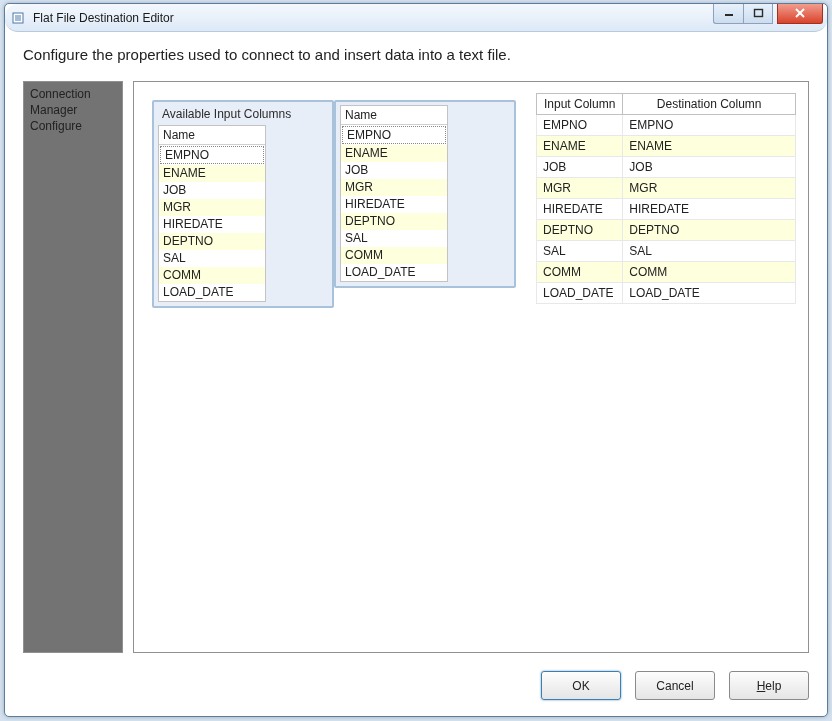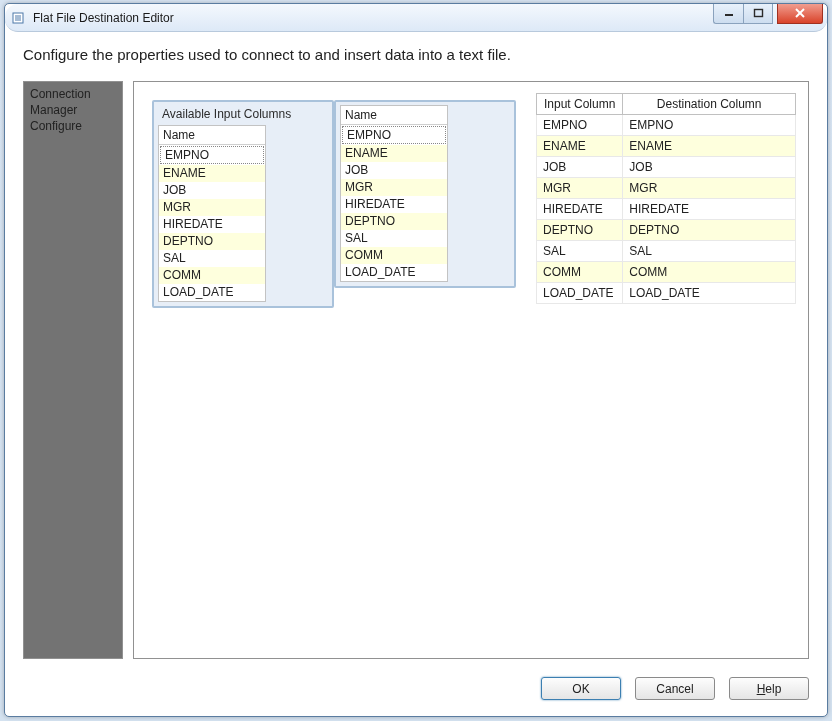--- a/index.html
+++ b/index.html
@@ -135,21 +135,21 @@
     padding:3px 6px;
     font-size:12px;
   }
   .mg-table tr.y td { background:#feffdd; }
   
   .button-bar {
     display:flex; justify-content:flex-end; gap:14px;
     padding:10px 18px 16px 18px;
   }
   .btn {
-    min-width:80px; height:23px;
+    min-width:80px; height:29px;
     border:1px solid #8a8a8a;
     background:linear-gradient(#fdfdfd,#e5e5e5);
     border-radius:3px;
     font-size:12px;
     cursor:pointer;
     display:flex; align-items:center; justify-content:center;
   }
   .btn.primary {
     border:1px solid #3c7fb1;
     box-shadow:0 0 2px rgba(60,127,177,.9);

